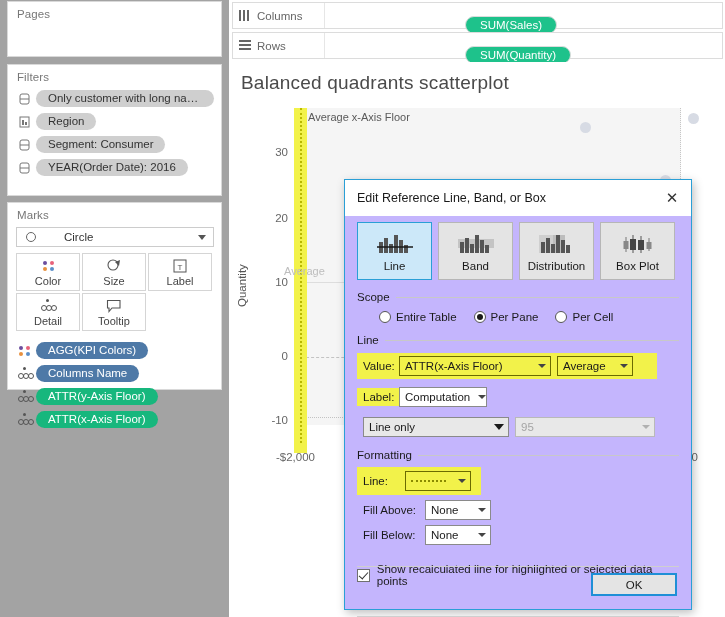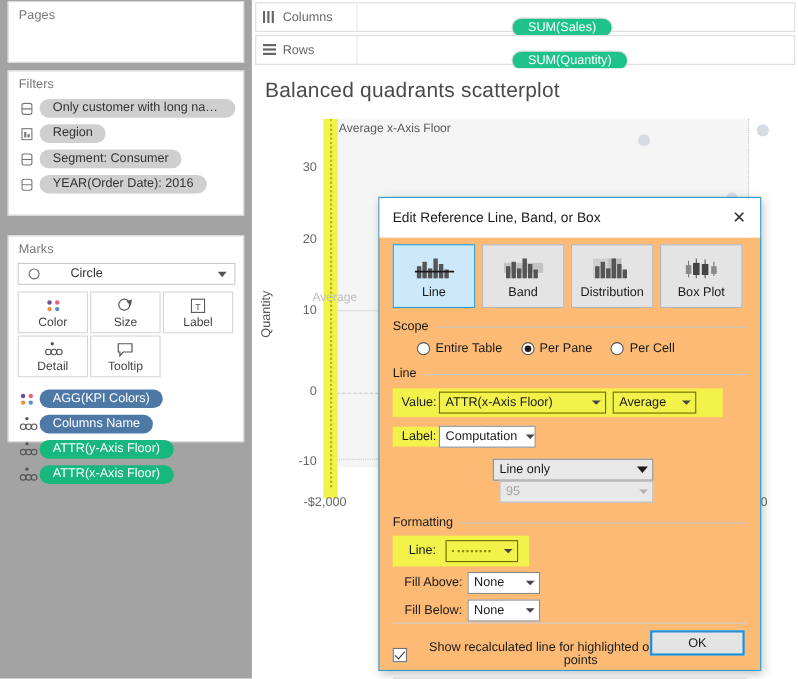--- a/index.html
+++ b/index.html
@@ -21,21 +21,21 @@
     position: absolute; left: 7px;
     border: 1px solid #d9d9d9; background: #ffffff;
     box-sizing: border-box;
   }
   .card-title {
     font-size: 11.5px; color: #777777; padding: 6px 0 0 9px;
     letter-spacing: .1px;
   }
   #pages-card { top: 1px; width: 215px; height: 56px; }
   #filters-card { top: 64px; width: 215px; height: 132px; }
-  #marks-card { top: 214px; width: 215px; height: 188px; }
+  #marks-card { top: 202px; width: 215px; height: 188px; }
 
   .pill-row { display: flex; align-items: center; padding: 3px 0 3px 9px; }
   .pill-ico {
     width: 14px; height: 14px; margin-right: 5px; flex: 0 0 14px;
     display: flex; align-items: center; justify-content: center;
   }
   .pill {
     height: 17px; line-height: 17px; border-radius: 9px;
     padding: 0 12px; font-size: 11.5px; color: #333333;
     background: #cfcfcf; white-space: nowrap; overflow: hidden;
@@ -144,24 +144,23 @@
     background: #d7dbe4;
   }
   .vline-right {
     position: absolute; left: 448px; top: 46px; height: 317px;
     border-left: 1px dotted #c6c6c6;
   }
 
   
   .dlg {
     position: absolute; left: 344px; top: 179px; width: 348px; height: 431px;
-    background: #fdba74; border: 1px solid #2a9fd6;
+    background: #c4b5fd; border: 1px solid #2a9fd6;
     box-sizing: border-box;
     box-shadow: 2px 3px 9px rgba(0,0,0,.25);
-    text-align: center;
   }
   .dlg-title {
     height: 36px; background: #ffffff; display: flex; align-items: center;
     padding: 0 0 0 12px; font-size: 12.5px; color: #1a1a1a;
   }
   .dlg-close {
     position: absolute; right: 4px; top: 4px; width: 30px; height: 28px;
     display: flex; align-items: center; justify-content: center;
     font-size: 15px; color: #333; cursor: default;
   }
@@ -582,21 +581,21 @@
         </div>
 
         <div class="field-row" style="margin-top:8px;">
           <span class="fl hl" style="padding:3px 0 3px 6px;">Label:</span>
           <span class="sel-box" style="width:88px;">
             <span>Computation</span>
             <span class="chev"></span>
           </span>
         </div>
 
-        <div class="field-row" style="margin-top:10px; padding-left:6px;flex-direction:column;">
+        <div class="field-row" style="margin-top:10px; padding-left:6px;">
           <span class="sel-box dis" style="width:146px; background:#e8e8e8; color:#1a1a1a; border-color:#8a8a8a;">
             <span>Line only</span>
             <span class="chev solid"></span>
           </span>
           <span class="sel-box dis" style="width:140px; margin-left:6px;">
             <span>95</span>
             <span class="chev dim"></span>
           </span>
         </div>
       </div>

